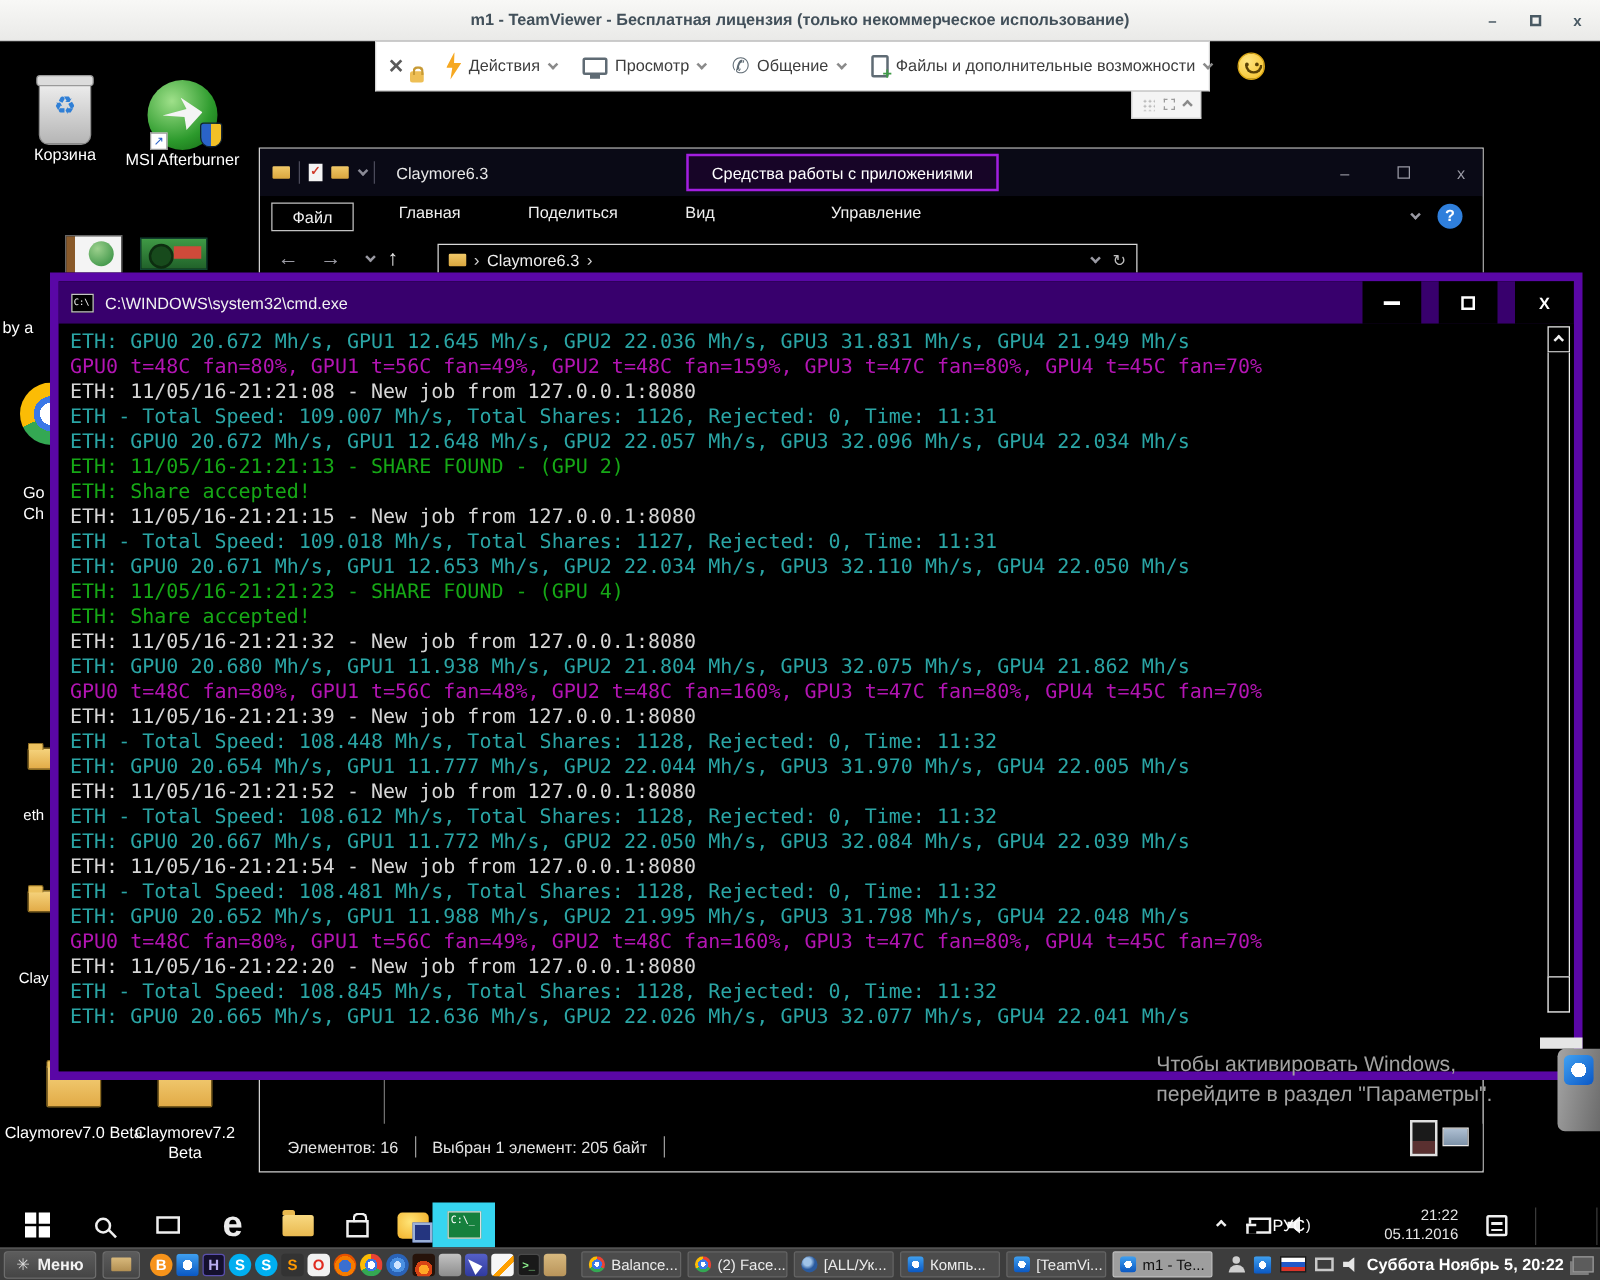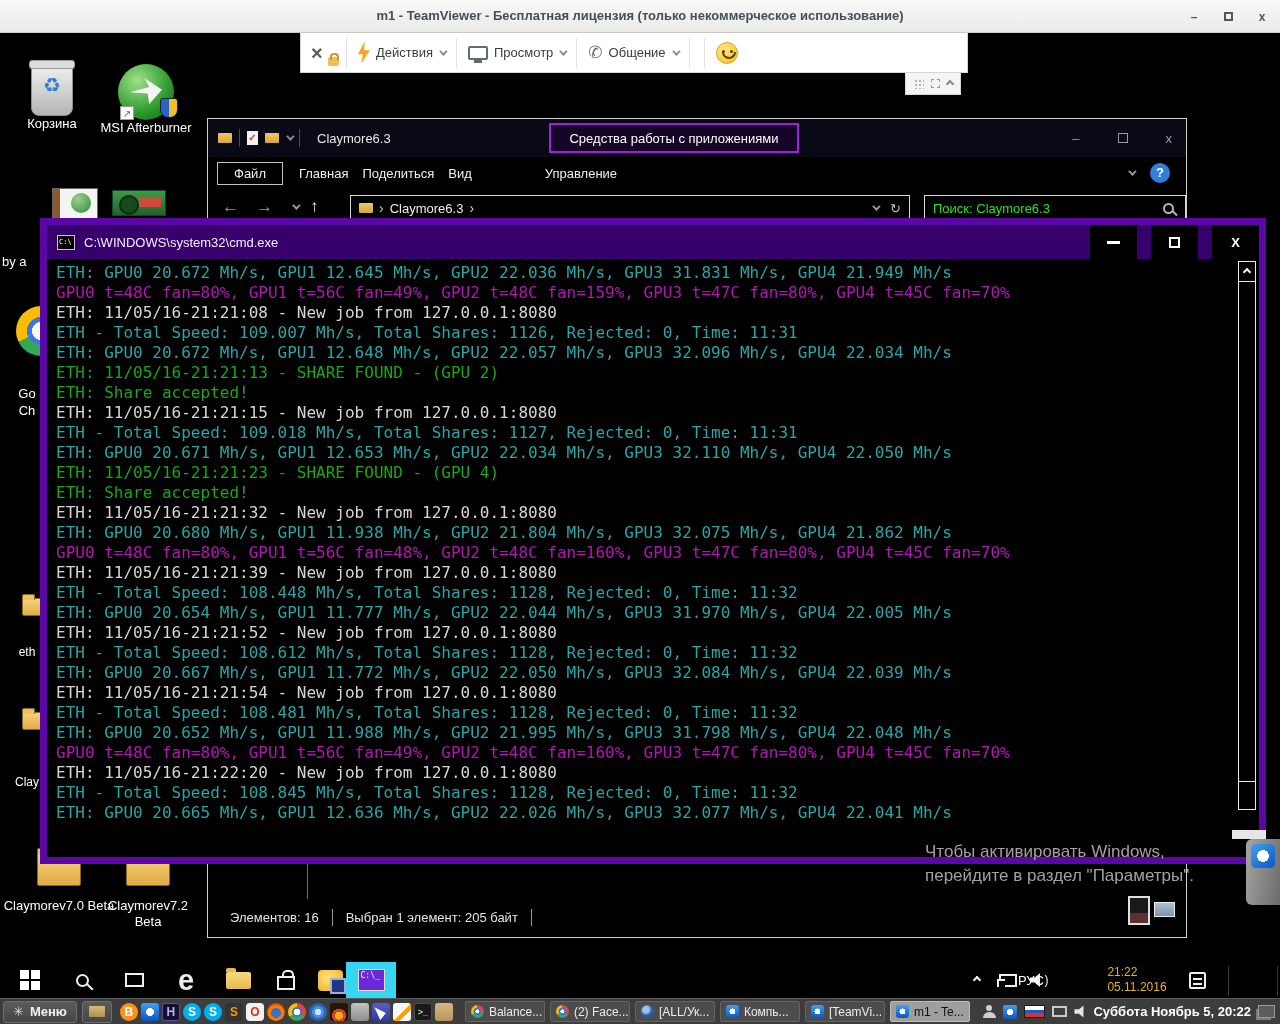--- a/index.html
+++ b/index.html
@@ -63,21 +63,21 @@
   #exp .tb{height:38px;background:#0a0a16;position:relative;display:flex;align-items:center;padding-left:10px;gap:7px}
   .qfold{width:14px;height:10px;background:linear-gradient(#f0c868,#d9a63e);border-radius:1px}
   .qsep{width:1px;height:18px;background:#4a4a5a}
   .qdoc{width:11px;height:14px;background:#f4f4f4;color:#d03a2a;font-size:10px;line-height:13px;text-align:center;font-weight:bold}
   .exptitle{color:#e8e8e8;font-size:13px;margin-left:10px}
   .apptools{position:absolute;left:341px;top:4px;width:250px;height:30px;border:2px solid #a21fe0;background:#170527;color:#fff;font-size:13px;display:flex;align-items:center;justify-content:center;white-space:nowrap}
   #exp .caps{position:absolute;right:14px;top:0;height:38px;display:flex;align-items:center;gap:38px}
   #exp .cap{color:#9a9aa5;font-size:13px}
   #exp .capmax{width:10px;height:10px;border:1px solid #9a9aa5;display:inline-block}
   .ribbon{height:32px;background:#000;position:relative;display:flex;align-items:center}
-  .rtab{color:#f0f0f0;font-size:13px;margin:0 7px;white-space:nowrap}
+  .rtab{color:#f0f0f0;font-size:13px;margin:0 27px;white-space:nowrap}
   .rtab-file{border:1px solid #c2c2c2;padding:3px 16px;margin:0 9px}
   .rtab:nth-child(5){margin-left:66px}
   .ribr{position:absolute;right:16px;display:flex;align-items:center;gap:16px}
   .help{width:20px;height:20px;border-radius:50%;background:#2f7fdc;color:#fff;font-size:13px;font-weight:bold;text-align:center;line-height:20px}
   .addr{height:38px;background:#000;position:relative}
   .nv{position:absolute;top:8px;color:#9a9aa3;font-size:17px}
   .addrbox{position:absolute;left:142px;top:6px;width:560px;height:26px;border:1px solid #d8d8d8;background:#000;display:flex;align-items:center;color:#ededed;font-size:13px;gap:6px;padding:0 8px}
   .bcs{color:#cfcfcf;font-size:14px}
   .addrbox .right{margin-left:auto;display:flex;align-items:center;gap:12px;color:#bdbdbd}
   .searchbox{position:absolute;left:716px;top:6px;width:262px;height:26px;border:1px solid #d8d8d8;background:#000;display:flex;align-items:center;padding:0 8px}
@@ -126,27 +126,27 @@
   .magw::after{content:"";position:absolute;width:8px;height:2px;background:#efefef;transform:rotate(45deg);right:-7px;bottom:-3px}
   .tview{width:19px;height:14px;border:2px solid #efefef}
   .edgee{font-size:29px;color:#ececec;font-weight:bold;line-height:30px}
   .wfold{width:25px;height:17px;background:linear-gradient(#f8d981,#e9b94f);border-radius:2px;position:relative}
   .wfold::before{content:"";position:absolute;left:0;top:-4px;width:10px;height:4px;background:#e9b94f;border-radius:2px 2px 0 0}
   .bag{width:18px;height:14px;border:2px solid #efefef;border-top:2px solid #efefef;position:relative;margin-top:6px}
   .bag::before{content:"";position:absolute;left:3px;top:-8px;width:8px;height:6px;border:2px solid #efefef;border-bottom:none;border-radius:5px 5px 0 0}
   .yap{width:25px;height:21px;background:radial-gradient(circle at 40% 35%,#ffe476,#f0a81d);border-radius:4px;position:relative}
   .yap::after{content:"";position:absolute;right:-3px;bottom:-3px;width:12px;height:12px;background:#24357f;border:2px solid #9ab0d8}
   .wtb-cmd{background:#36d5f0}
-  .cico{width:27px;height:22px;background:#6d28d9;border:1px solid #dedede;color:#fff;font-size:8px;font-family:"DejaVu Sans Mono",monospace;line-height:10px;padding:1px 0 0 2px}
+  .cico{width:27px;height:22px;background:#15803d;border:1px solid #dedede;color:#fff;font-size:8px;font-family:"DejaVu Sans Mono",monospace;line-height:10px;padding:1px 0 0 2px}
   .trayit{position:absolute;top:0;height:36px;display:flex;align-items:center;justify-content:center;color:#fff}
   .netic{width:18px;height:13px;border:2px solid #f0f0f0;position:relative}
   .netic::after{content:"";position:absolute;left:-4px;bottom:-2px;width:6px;height:6px;background:#000;border-top:2px solid #f0f0f0;border-left:2px solid #f0f0f0}
   .spk{width:14px;height:14px;background:#f0f0f0;clip-path:polygon(0 32%,38% 32%,75% 0,75% 100%,38% 68%,0 68%)}
   .wave{color:#f0f0f0;font-size:12px;margin-left:1px}
-  .clk2{font-size:12px;line-height:15px;text-align:left;color:#eab308}
+  .clk2{font-size:12px;line-height:15px;text-align:right;color:#e5e5e5}
   .nic{width:17px;height:17px;border:2px solid #f0f0f0;border-radius:2px;background:linear-gradient(transparent 4px,#f0f0f0 4px 6px,transparent 6px 9px,#f0f0f0 9px 11px,transparent 11px);background-size:9px 100%;background-repeat:no-repeat;background-position:2px 0}
   .vsep{position:absolute;top:4px;width:1px;height:30px;background:#3a3a3a}
 
   
   #ltb{position:absolute;left:0;top:998px;width:1280px;height:26px;background:#3d3d3d;border-top:1px solid #5a5a5a;z-index:7;display:flex;align-items:center}
   #menuBtn{margin-left:3px;height:22px;background:linear-gradient(#5c5c5c,#454545);border:1px solid #6d6d6d;border-radius:3px;display:flex;align-items:center;padding:0 9px;gap:6px;color:#f2f2f2;font-weight:bold;font-size:13px}
   .gear{color:#d8d8d8;font-size:13px;font-weight:normal}
   #fBtn{margin-left:5px;width:30px;height:22px;background:linear-gradient(#5c5c5c,#454545);border:1px solid #6d6d6d;border-radius:3px;display:flex;align-items:center;justify-content:center}
   .fmini{width:16px;height:11px;background:linear-gradient(#d8b97c,#b28f52);border-radius:1px}
   #launchers{display:flex;gap:3px;margin-left:8px}
@@ -213,20 +213,25 @@
     <span class="tvlabel">Просмотр</span>
     <span class="chev d"></span>
   </div>
   <div class="tvsep"></div>
   <div class="tvit">
     <span class="phic">✆</span>
     <span class="tvlabel">Общение</span>
     <span class="chev d"></span>
   </div>
   <div class="tvsep"></div>
+  <div class="tvit">
+    <span class="filic"></span>
+    <span class="tvlabel">Файлы и дополнительные возможности</span>
+    <span class="chev d"></span>
+  </div>
   <div class="tvsep"></div>
   <div class="tvit">
     <span class="smiley"></span>
   </div>
 </div>
 <div id="tvtab">
   <span class="grid9"></span>
   <span class="expic"></span>
   <span class="chev u"></span>
 </div>
@@ -283,21 +288,21 @@
     <span class="qsep"></span>
     <span class="exptitle">Claymore6.3</span>
     <div class="apptools">Средства работы с приложениями</div>
     <div class="caps">
       <span class="cap">–</span>
       <span class="cap"><span class="capmax"></span></span>
       <span class="cap">x</span>
     </div>
   </div>
   <div class="ribbon">
-    <div style="display:flex;align-items:center">
+    <div style="display:flex;align-items:flex-start">
         <div class="rtab rtab-file">Файл</div>
         <div class="rtab">Главная</div>
         <div class="rtab">Поделиться</div>
         <div class="rtab">Вид</div>
         <div class="rtab">Управление</div>
       </div>
     <div class="ribr">
       <span class="chev d" style="border-color:#9a9aa3"></span>
       <span class="help">?</span>
     </div>
@@ -309,24 +314,20 @@
     <span class="nv" style="left:102px;color:#e8e8e8">↑</span>
     <div class="addrbox">
       <span class="qfold"></span>
       <span class="bcs">›</span>
       <span>Claymore6.3</span>
       <span class="bcs">›</span>
       <span class="right">
         <span class="chev d" style="border-color:#9a9aa3"></span>
         <span>↻</span>
       </span>
-    </div>
-    <div class="searchbox">
-      <span class="searchtext">Поиск: Claymore6.3</span>
-      <span class="mag"></span>
     </div>
   </div>
   <div class="colline"></div>
   <div class="statusbar">
     <span style="margin-left:22px">Элементов: 16</span>
     <span class="stsep"></span>
     <span>Выбран 1 элемент: 205 байт</span>
     <span class="stsep"></span>
   </div>
 </div>

